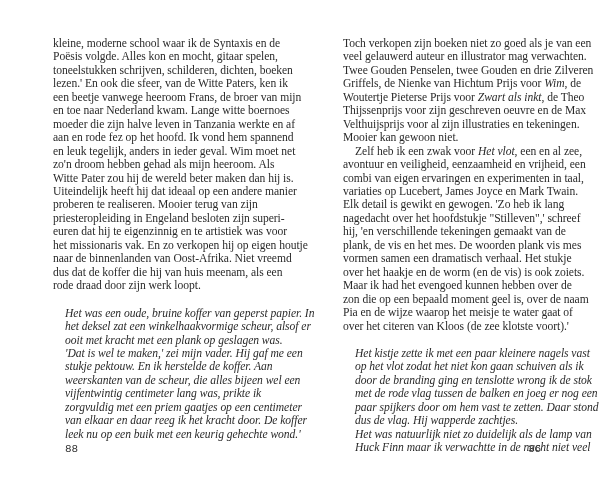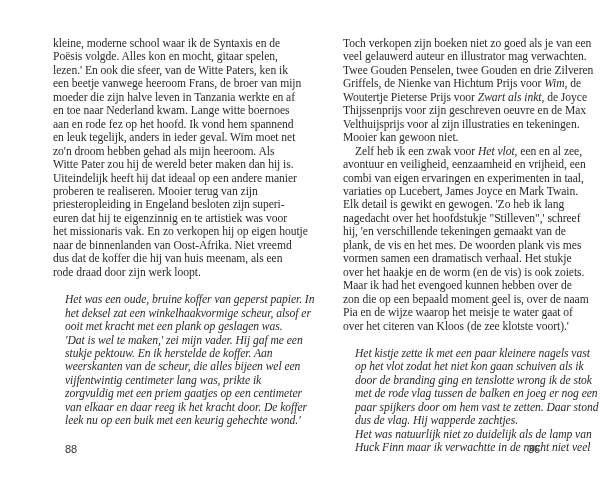--- a/index.html
+++ b/index.html
@@ -7,35 +7,36 @@
          font-family:"DejaVu Serif", "Liberation Serif", serif; color:#2a2a2a; }
   .page { position:absolute; top:37px; width:260px; }
   .left { left:53px; }
   .right { left:343px; }
   .line { display:block; font-family:"Liberation Serif", serif; font-size:11.6px;
           line-height:13.45px; white-space:nowrap; letter-spacing:-0.05px; }
   .it { font-style:italic; }
   .quote { padding-left:12px; }
   .gap { height:14px; }
   .indent { padding-left:12px; }
-  .pnum { position:absolute; top:443px; font-family:Liberation Sans, sans-serif; font-size:11px; color:#333; }
+  .pnum { position:absolute; top:443px; font-family:Liberation Mono, monospace; font-size:11px; color:#333; }
   .pnum-left { left:65px; }
   .pnum-right { left:528px; }
 </style>
 </head>
 <body>
 
 <div class="page left">
   <div id="left-body">
       <span class="line ">kleine, moderne school waar ik de Syntaxis en de</span>
       <span class="line ">Poësis volgde. Alles kon en mocht, gitaar spelen,</span>
+      <span class="line ">toneelstukken schrijven, schilderen, dichten, boeken</span>
       <span class="line ">lezen.' En ook die sfeer, van de Witte Paters, ken ik</span>
       <span class="line ">een beetje vanwege heeroom Frans, de broer van mijn</span>
+      <span class="line ">en toe naar Nederland kwam. Lange witte boernoes</span>
       <span class="line ">moeder die zijn halve leven in Tanzania werkte en af</span>
-      <span class="line ">en toe naar Nederland kwam. Lange witte boernoes</span>
       <span class="line ">aan en rode fez op het hoofd. Ik vond hem spannend</span>
       <span class="line ">en leuk tegelijk, anders in ieder geval. Wim moet net</span>
       <span class="line ">zo'n droom hebben gehad als mijn heeroom. Als</span>
       <span class="line ">Witte Pater zou hij de wereld beter maken dan hij is.</span>
       <span class="line ">Uiteindelijk heeft hij dat ideaal op een andere manier</span>
       <span class="line ">proberen te realiseren. Mooier terug van zijn</span>
       <span class="line ">priesteropleiding in Engeland besloten zijn superi-</span>
       <span class="line ">euren dat hij te eigenzinnig en te artistiek was voor</span>
       <span class="line ">het missionaris vak. En zo verkopen hij op eigen houtje</span>
       <span class="line ">naar de binnenlanden van Oost-Afrika. Niet vreemd</span>
@@ -57,21 +58,21 @@
     </div>
 </div>
 <div class="pnum pnum-left">88</div>
 
 <div class="page right">
   <div id="right-body">
       <span class="line ">Toch verkopen zijn boeken niet zo goed als je van een</span>
       <span class="line ">veel gelauwerd auteur en illustrator mag verwachten.</span>
       <span class="line ">Twee Gouden Penselen, twee Gouden en drie Zilveren</span>
       <span class="line "><span>Griffels, de Nienke van Hichtum Prijs voor </span><span class="it">Wim</span><span>, de</span></span>
-      <span class="line "><span>Woutertje Pieterse Prijs voor </span><span class="it">Zwart als inkt</span><span>, de Joyce</span></span>
+      <span class="line "><span>Woutertje Pieterse Prijs voor </span><span class="it">Zwart als inkt</span><span>, de Theo</span></span>
       <span class="line ">Thijssenprijs voor zijn geschreven oeuvre en de Max</span>
       <span class="line ">Velthuijsprijs voor al zijn illustraties en tekeningen.</span>
       <span class="line ">Mooier kan gewoon niet.</span>
       <span class="line indent"><span>Zelf heb ik een zwak voor </span><span class="it">Het vlot</span><span>, een en al zee,</span></span>
       <span class="line ">avontuur en veiligheid, eenzaamheid en vrijheid, een</span>
       <span class="line ">combi van eigen ervaringen en experimenten in taal,</span>
       <span class="line ">variaties op Lucebert, James Joyce en Mark Twain.</span>
       <span class="line ">Elk detail is gewikt en gewogen. 'Zo heb ik lang</span>
       <span class="line ">nagedacht over het hoofdstukje "Stilleven",' schreef</span>
       <span class="line ">hij, 'en verschillende tekeningen gemaakt van de</span>

